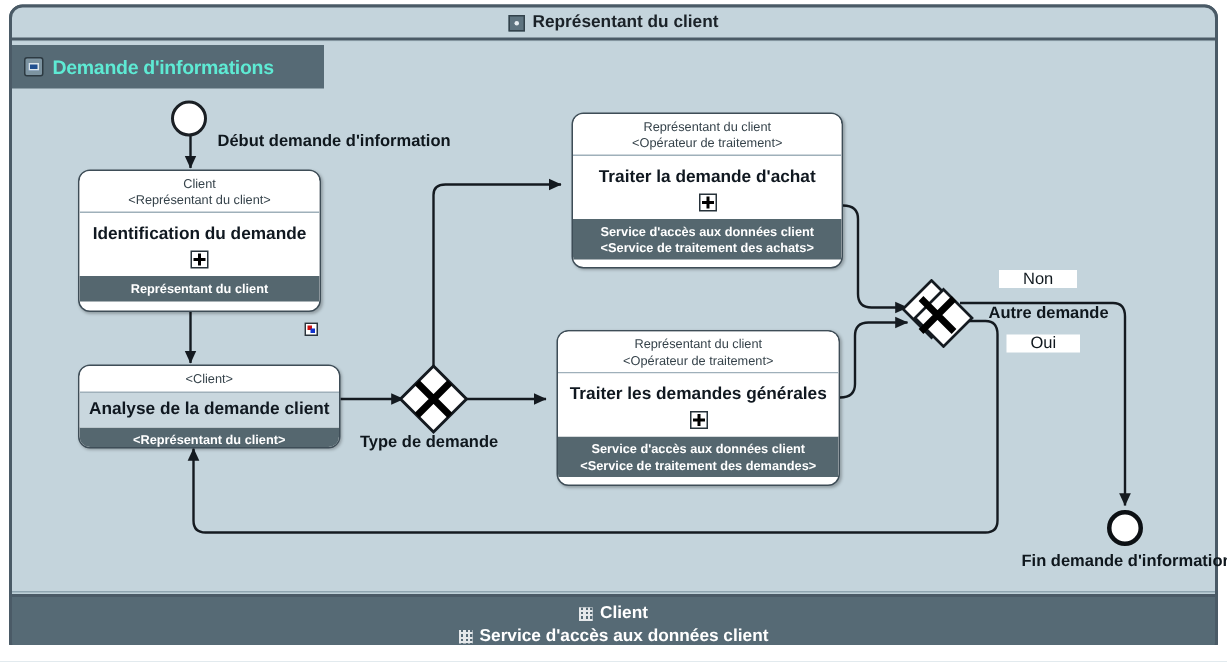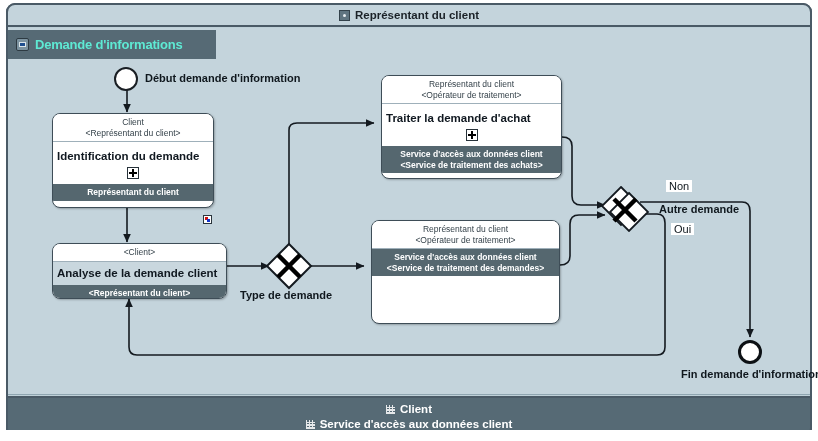--- a/index.html
+++ b/index.html
@@ -174,20 +174,21 @@
     background: #ffffff;
     color: #35424a;
     text-align: center;
     font-size: 8.5px;
     line-height: 10.5px;
     padding: 3px 2px 3px;
     border-bottom: 1px solid #9fb0ba;
   }
   .task-body {
     background: #ffffff;
+    text-align: center;
     padding: 7px 4px 3px;
     position: relative;
   }
   .task-body.shaded { background: #c9d7de; }
   .task-name {
     font-size: 11.5px;
     font-weight: bold;
     color: #101820;
     line-height: 14px;
   }
@@ -229,21 +230,21 @@
   
   .lbl {
     position: absolute;
     font-size: 11px;
     color: #0f171d;
     white-space: nowrap;
   }
   .lbl.b { font-weight: bold; }
   .lbl.chip {
     background: #ffffff;
-    padding: 0 3px;
+    padding: 0 16px;
   }
 
   
   .marker {
     position: absolute;
     width: 9px; height: 9px;
     background: #ffffff;
     border: 1px solid #2a343c;
     box-sizing: border-box;
   }
@@ -303,21 +304,21 @@
 
       <path d="M560,265 Q570,265 570,256 L570,224 Q570,215 579,215 L605,215"></path>
 
       <path d="M640,202 L742,202 Q750,202 750,211 L750,337"></path>
 
       <path d="M640,214 L657,214 Q665,214 665,223 L665,347 Q665,355 657,355 L137,355 Q129,355 129,347 L129,299"></path>
     </g>
   </svg>
 
   <div class="event start" style="left:114px; top:67px; width:24px; height:24px;"></div>
-  <div class="lbl b" style="left:145px; top:72px;">Début demande d'information</div>
+  <div class="lbl b" style="left:145px; top:88px;">Début demande d'information</div>
 
   <div class="event end" style="left:738px; top:340px; width:24px; height:24px;"></div>
   <div class="lbl b" style="left:681px; top:368px;">Fin demande d'information</div>
 
   <svg style="position:absolute; left:265px; top:242px; width:48px; height:48px;" viewBox="0 0 48 48">
     <polygon points="24,2 46,24 24,46 2,24" fill="#ffffff" stroke="#141a20" stroke-width="2"></polygon>
     <path d="M13,13 L35,35 M35,13 L13,35" stroke="#000000" stroke-width="4.5" stroke-linecap="butt"></path>
   </svg>
   <div class="lbl b" style="left:240px; top:289px;">Type de demande</div>
 
@@ -370,20 +371,24 @@
       <div>Service d'accès aux données client</div>
       <div>&lt;Service de traitement des achats&gt;</div>
     </div>
   </div>
 
   <div class="task" style="left:371px; top:220px; width:189px; height:104px;">
     <div class="task-top">
       <div>Représentant du client</div>
       <div>&lt;Opérateur de traitement&gt;</div>
     </div>
+    <div class="task-body">
+      <div class="task-name">Traiter les demandes générales</div>
+      <div class="task-plus"></div>
+    </div>
     <div class="task-foot">
       <div>Service d'accès aux données client</div>
       <div>&lt;Service de traitement des demandes&gt;</div>
     </div>
   </div>
 
   <div class="pool-footer">
     <div class="footer-line">
       <span class="ico ico-hash"></span>
       <span>Client</span>

